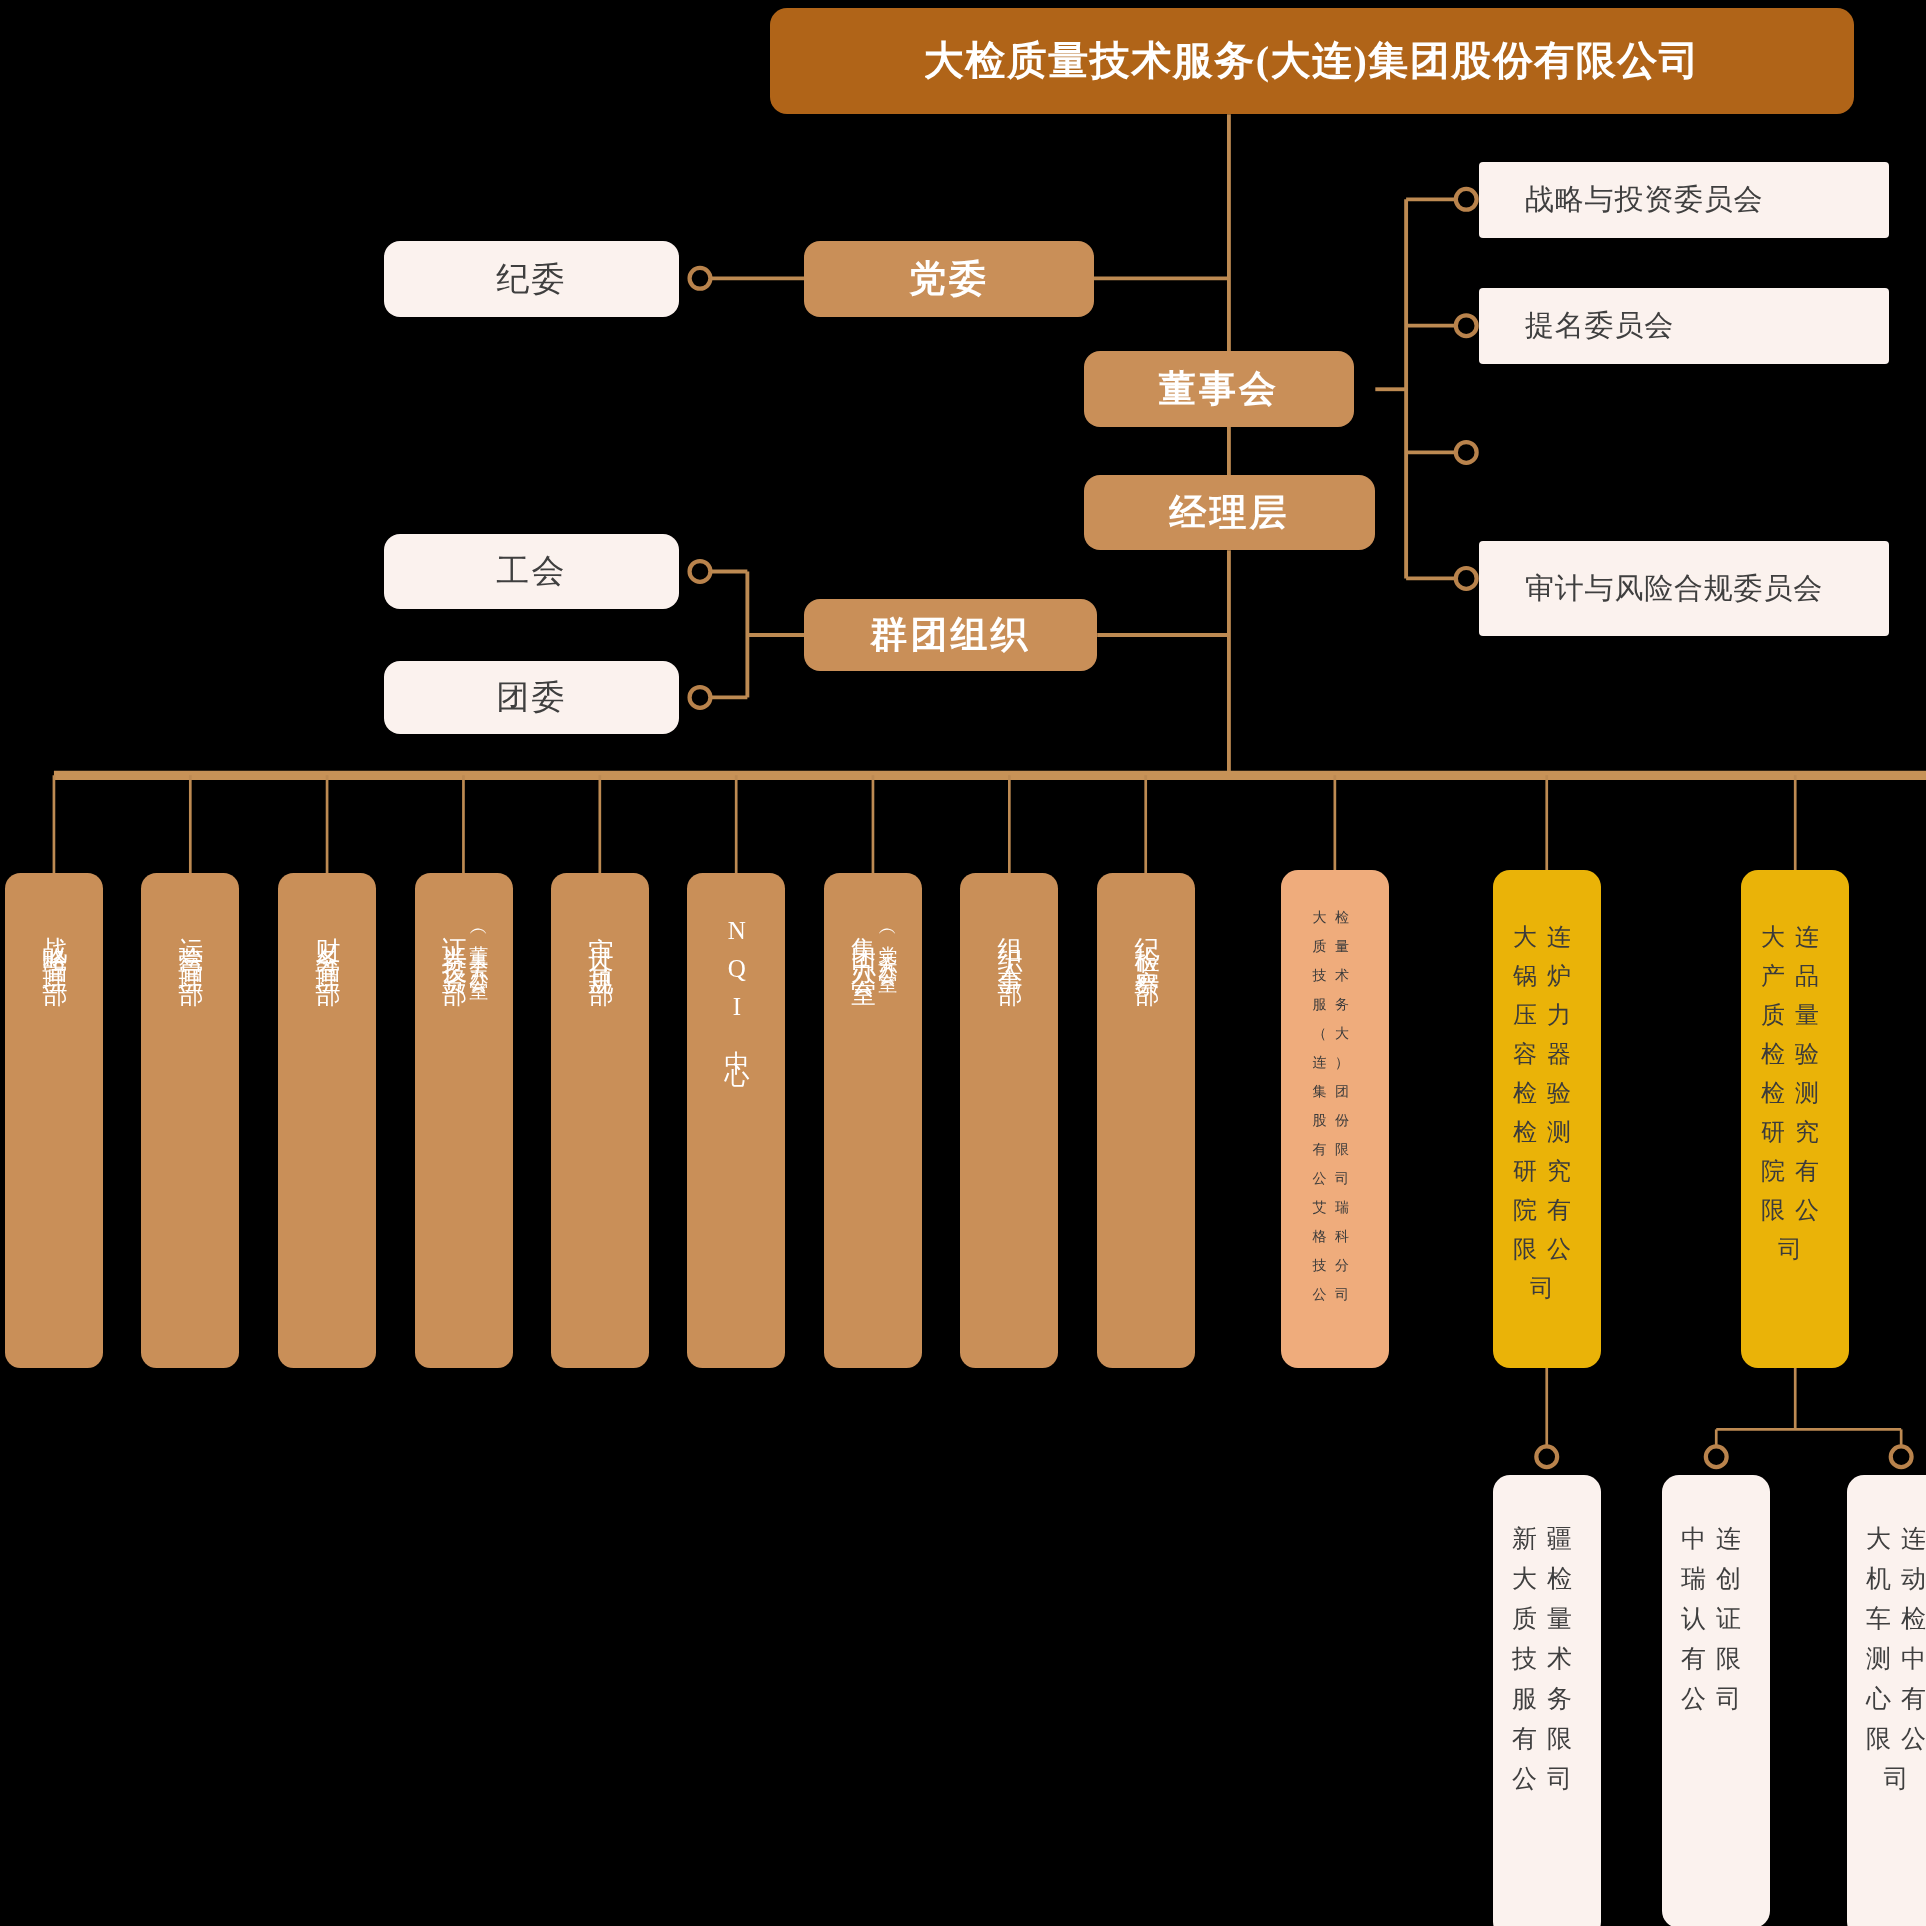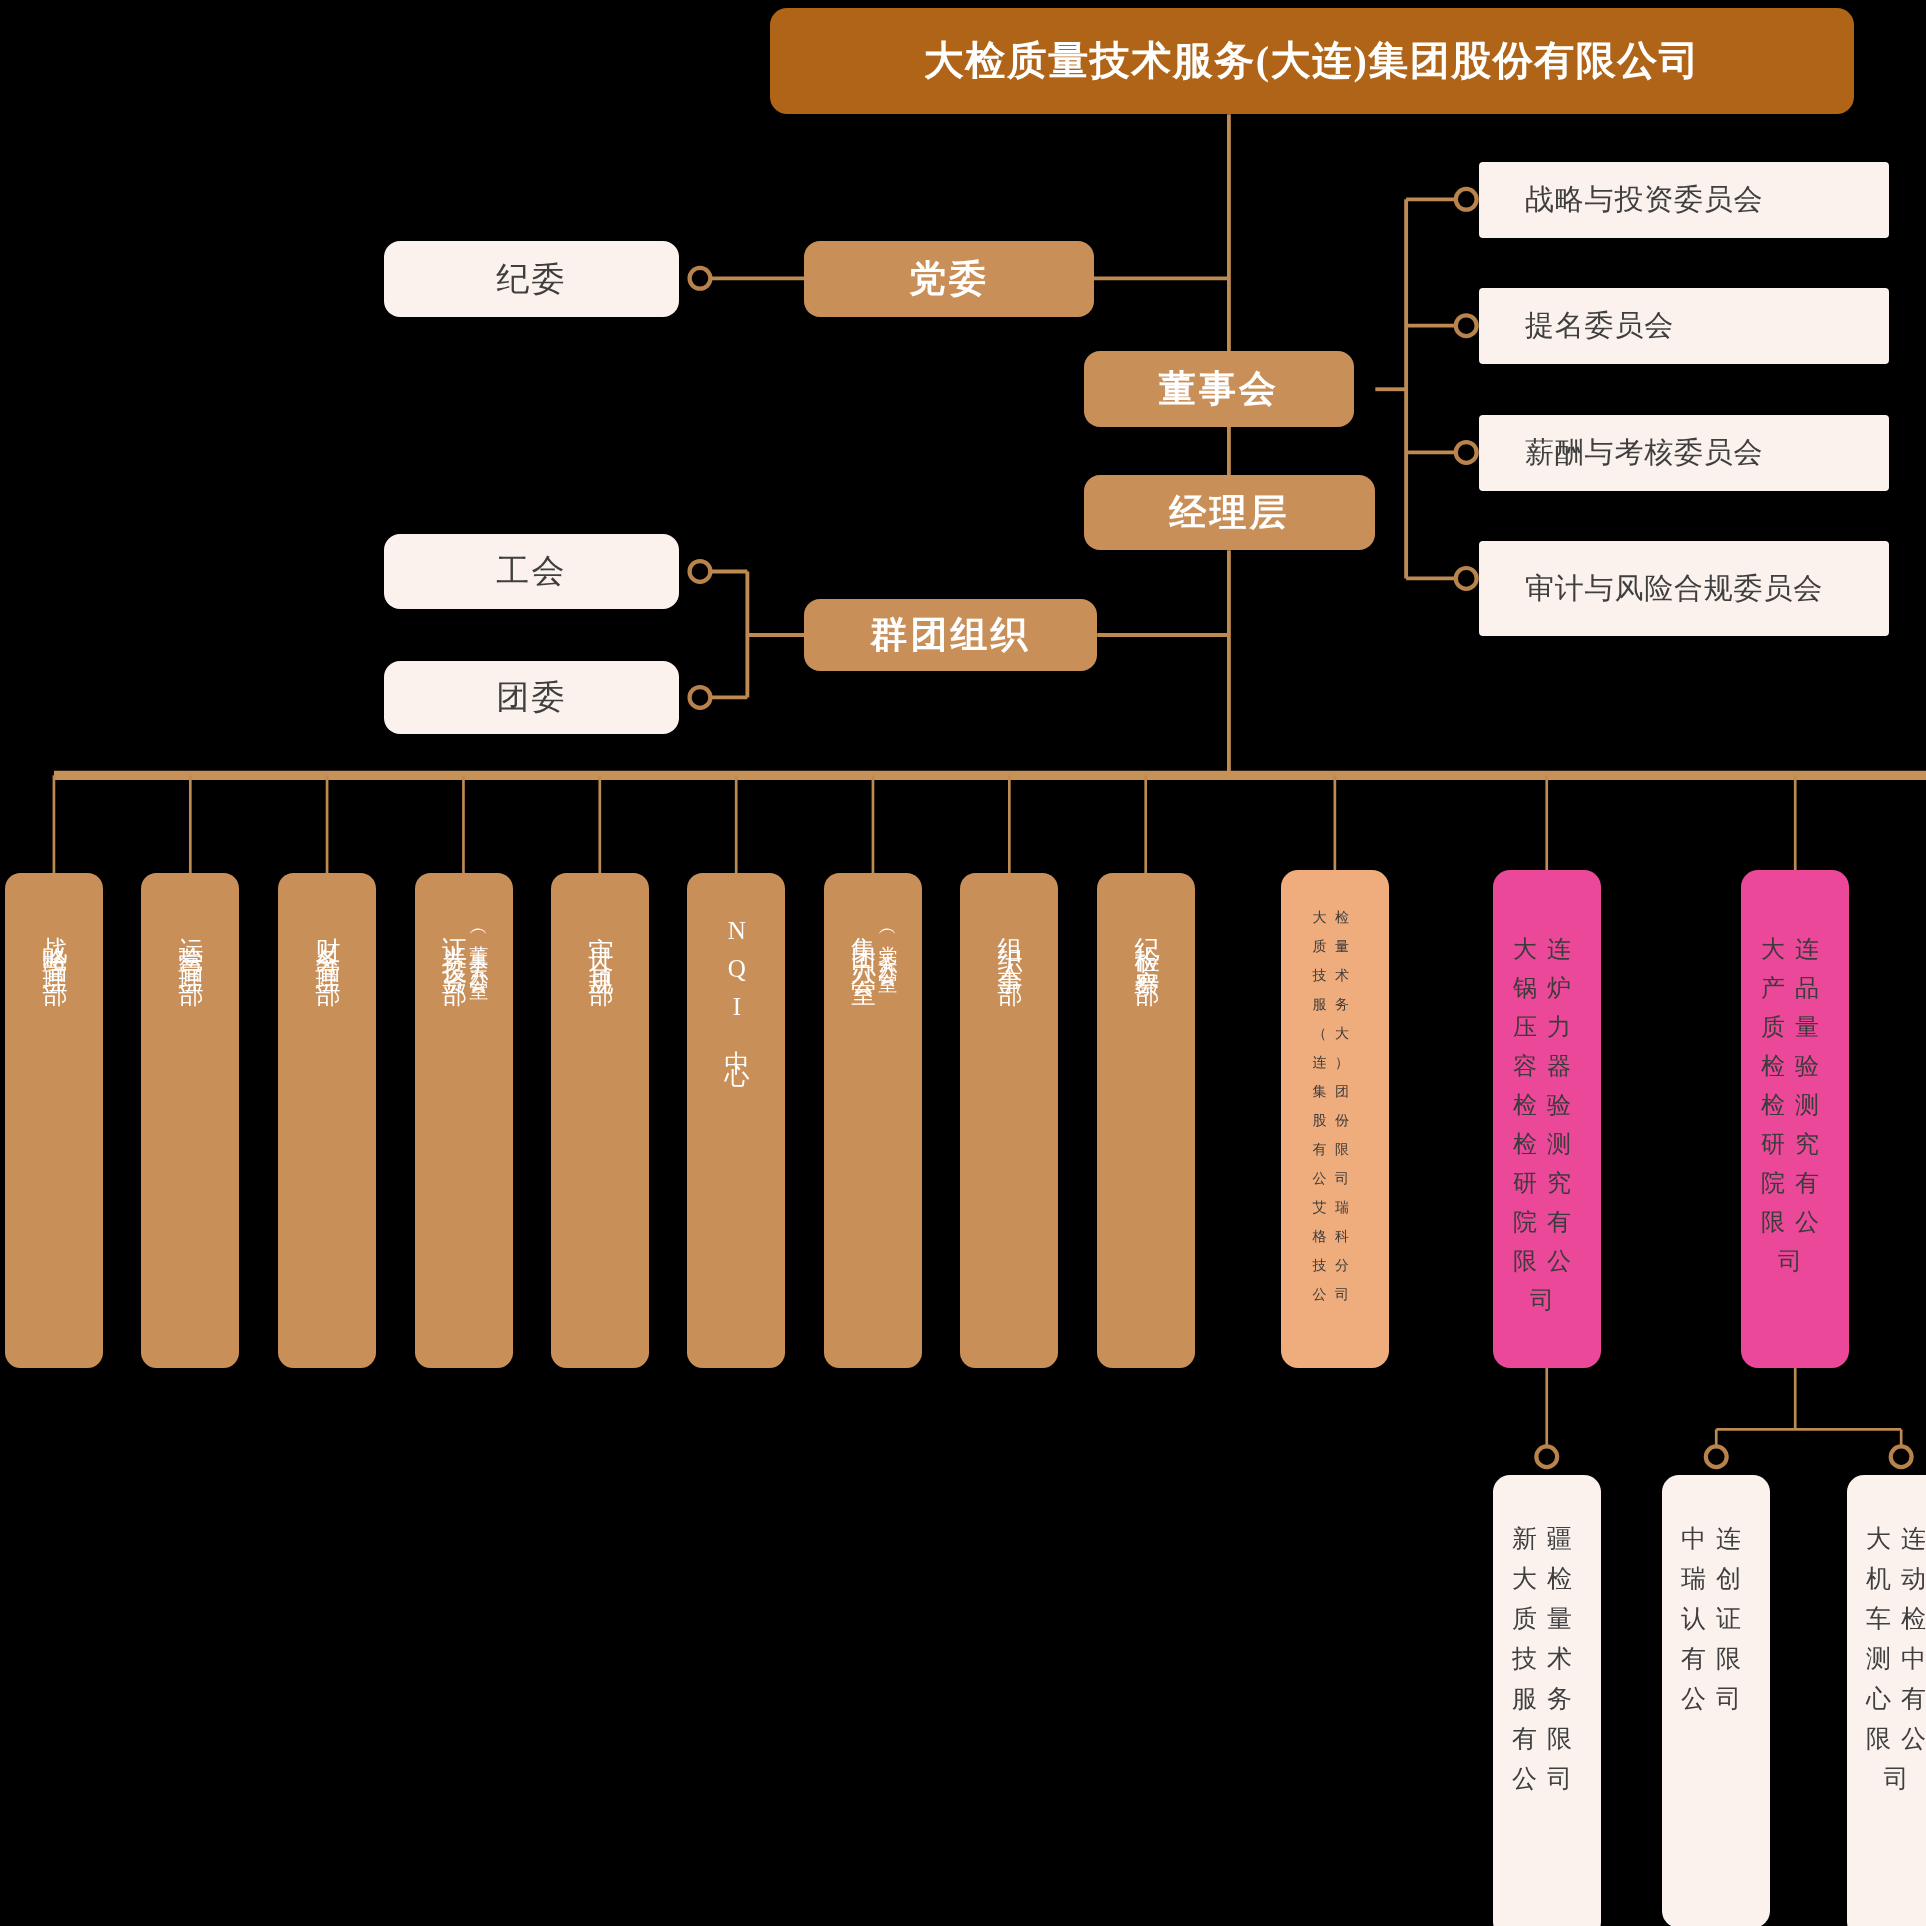--- a/index.html
+++ b/index.html
@@ -17,21 +17,21 @@
   .committee{background:#fbf2ee;color:#3f3f3f;font-size:29px;letter-spacing:0.8px;
              border-radius:4px;justify-content:flex-start;padding-left:46px;}
   .dept{background:#c98f58;color:#ffffff;border-radius:15.4px;
         align-items:flex-start;justify-content:center;padding-top:44px;}
   .vcol{writing-mode:vertical-lr;text-orientation:upright;
         font-size:25px;letter-spacing:10.8px;line-height:1.15;}
   .vcol.sub{text-orientation:mixed;font-size:19px;letter-spacing:7px;
             margin-top:6.2px;line-height:1.1;}
   .t2{border-radius:17px;align-items:flex-start;justify-content:center;}
   .branch{background:#efac7c;color:#3b3b3b;padding-top:33px;}
-  .beige{background:#ec4899;color:#3b3b3b;padding-top:60px;}
+  .beige{background:#eab308;color:#3b3b3b;padding-top:48px;}
   .child{background:#fbf2ee;color:#3f3f3f;border-radius:17px;
          align-items:flex-start;justify-content:center;padding-top:44px;}
   .rows{word-break:break-all;text-align:center;margin:0 auto;}
   .branch .rows{width:60px;font-size:14px;letter-spacing:8.5px;line-height:29px;}
   .beige  .rows{width:69px;font-size:24px;letter-spacing:10px;line-height:39px;}
   .child  .rows{width:71px;font-size:25px;letter-spacing:10px;line-height:40px;}
   .wire{stroke:#bd8a52;stroke-width:7;fill:none;}
   .wire.mid{stroke-width:10;}
   .wire.spine{stroke:#c79257;stroke-width:24;}
   .node-dot{stroke:#b9834c;stroke-width:11;fill:none;}
@@ -133,23 +133,20 @@
   <div class="box lvl-white" style="left:384px;top:661px;width:295px;height:73px;">
     <span>团委</span>
   </div>
 
   <div class="box committee" style="left:1479px;top:162px;width:410px;height:76px;">
     <span>战略与投资委员会</span>
   </div>
   <div class="box committee" style="left:1479px;top:288px;width:410px;height:76px;">
     <span>提名委员会</span>
   </div>
-  <div class="box committee" style="left:1479px;top:415px;width:410px;height:76px;">
-    <span>薪酬与考核委员会</span>
-  </div>
   <div class="box committee" style="left:1479px;top:541px;width:410px;height:95px;">
     <span>审计与风险合规委员会</span>
   </div>
 
   <div class="box dept" style="left:5px;top:873px;width:98px;height:495px;">
     <span class="vcol">战略管理部</span>
   </div>
   <div class="box dept" style="left:141px;top:873px;width:98px;height:495px;">
     <span class="vcol">运营管理部</span>
   </div>

